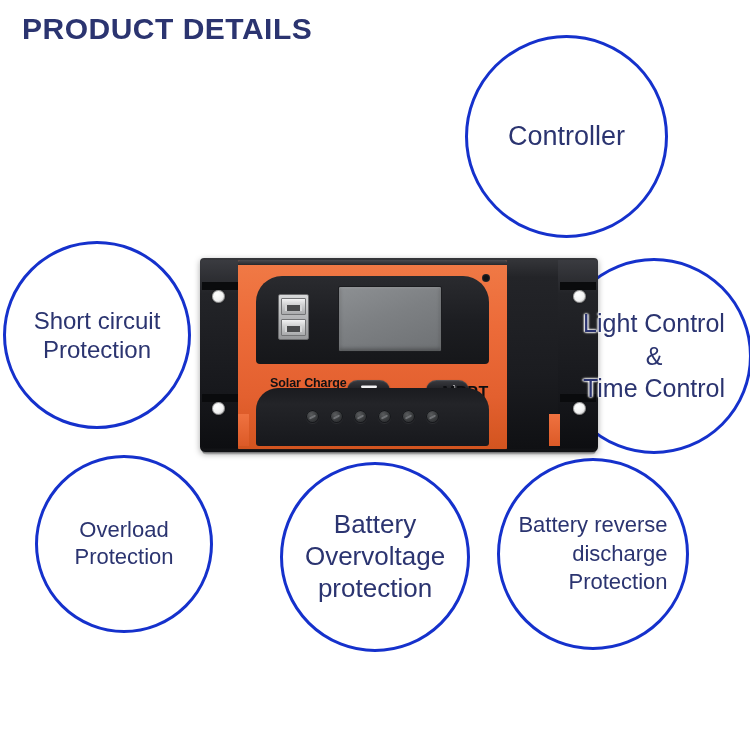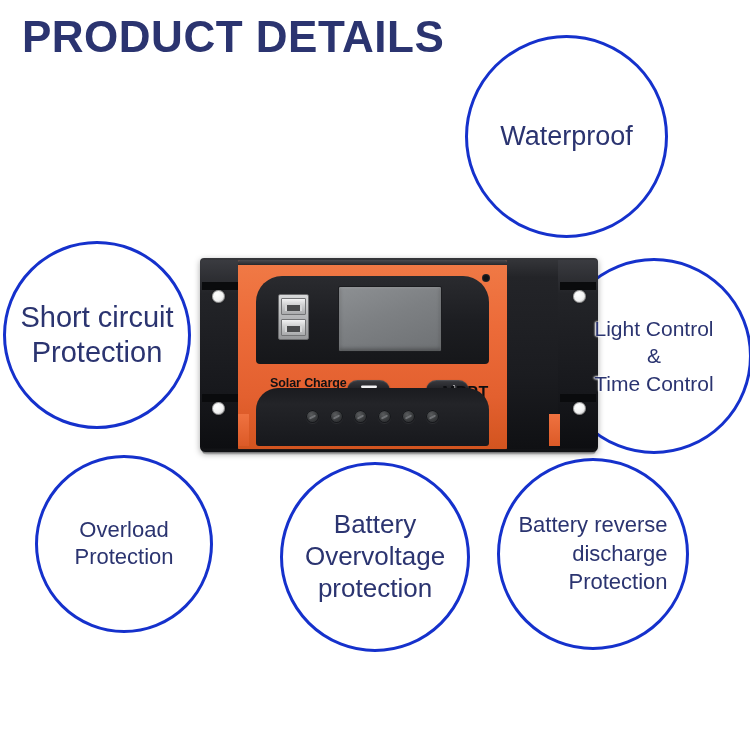--- a/index.html
+++ b/index.html
@@ -9,21 +9,21 @@
     font-family:"Liberation Sans","DejaVu Sans",sans-serif;
     overflow:hidden;
     position:relative;
   }
   #stage{position:absolute;inset:0;width:750px;height:750px;}
 
   
   .page-title{
     position:absolute;
     left:22px; top:12px;
-    font-size:44px;
+    font-size:30px;
     font-weight:700;
     letter-spacing:0.5px;
     color:#2b3470;
     font-family:"Liberation Sans","DejaVu Sans",sans-serif;
     white-space:nowrap;
   }
 
   
   .feature{
     position:absolute;
@@ -43,24 +43,24 @@
     white-space:pre;
     position:relative;
     z-index:3;
     text-shadow:0 0 2px #fff,0 0 3px #fff,1px 0 2px #fff,-1px 0 2px #fff;
   }
 
   #feat-waterproof{ left:465px; top:35px; width:203px; height:203px; }
   #feat-waterproof .flabel{ font-size:27px; }
 
   #feat-short{ left:3px; top:241px; width:188px; height:188px; }
-  #feat-short .flabel{ font-size:29px; }
+  #feat-short .flabel{ font-size:24px; }
 
   #feat-light{ left:556px; top:258px; width:196px; height:196px; }
-  #feat-light .flabel{ font-size:21px; line-height:1.30; }
+  #feat-light .flabel{ font-size:25px; line-height:1.30; }
 
   #feat-overload{ left:35px; top:455px; width:178px; height:178px; }
   #feat-overload .flabel{ font-size:22px; }
 
   #feat-battov{ left:280px; top:462px; width:190px; height:190px; }
   #feat-battov .flabel{ font-size:26px; }
 
   #feat-revdis{ left:497px; top:458px; width:192px; height:192px; }
   #feat-revdis .flabel{ font-size:22px; text-align:right; line-height:1.30; }
 
@@ -237,21 +237,21 @@
   }
 </style>
 </head>
 <body>
 
 <div id="stage">
 
   <div class="page-title">PRODUCT DETAILS</div>
 
   <div class="feature" id="feat-waterproof">
-    <span class="flabel">Waterproof</span>
+    <span class="flabel">Controller</span>
   </div>
 
   <div class="feature" id="feat-short">
     <span class="flabel">Short circuit
 Protection</span>
   </div>
 
   <div class="feature" id="feat-light">
     <span class="flabel">Light Control
 &amp;

